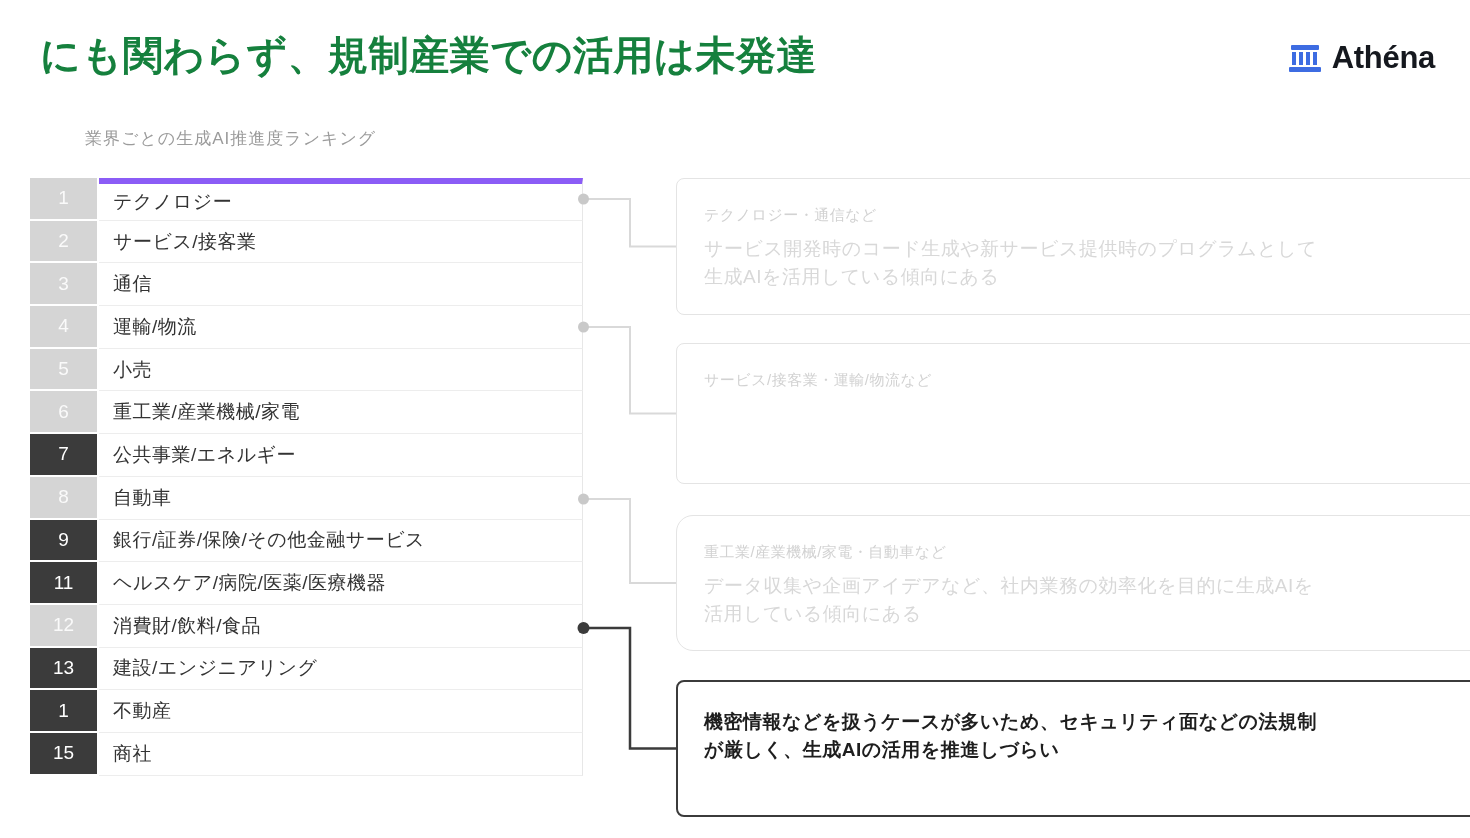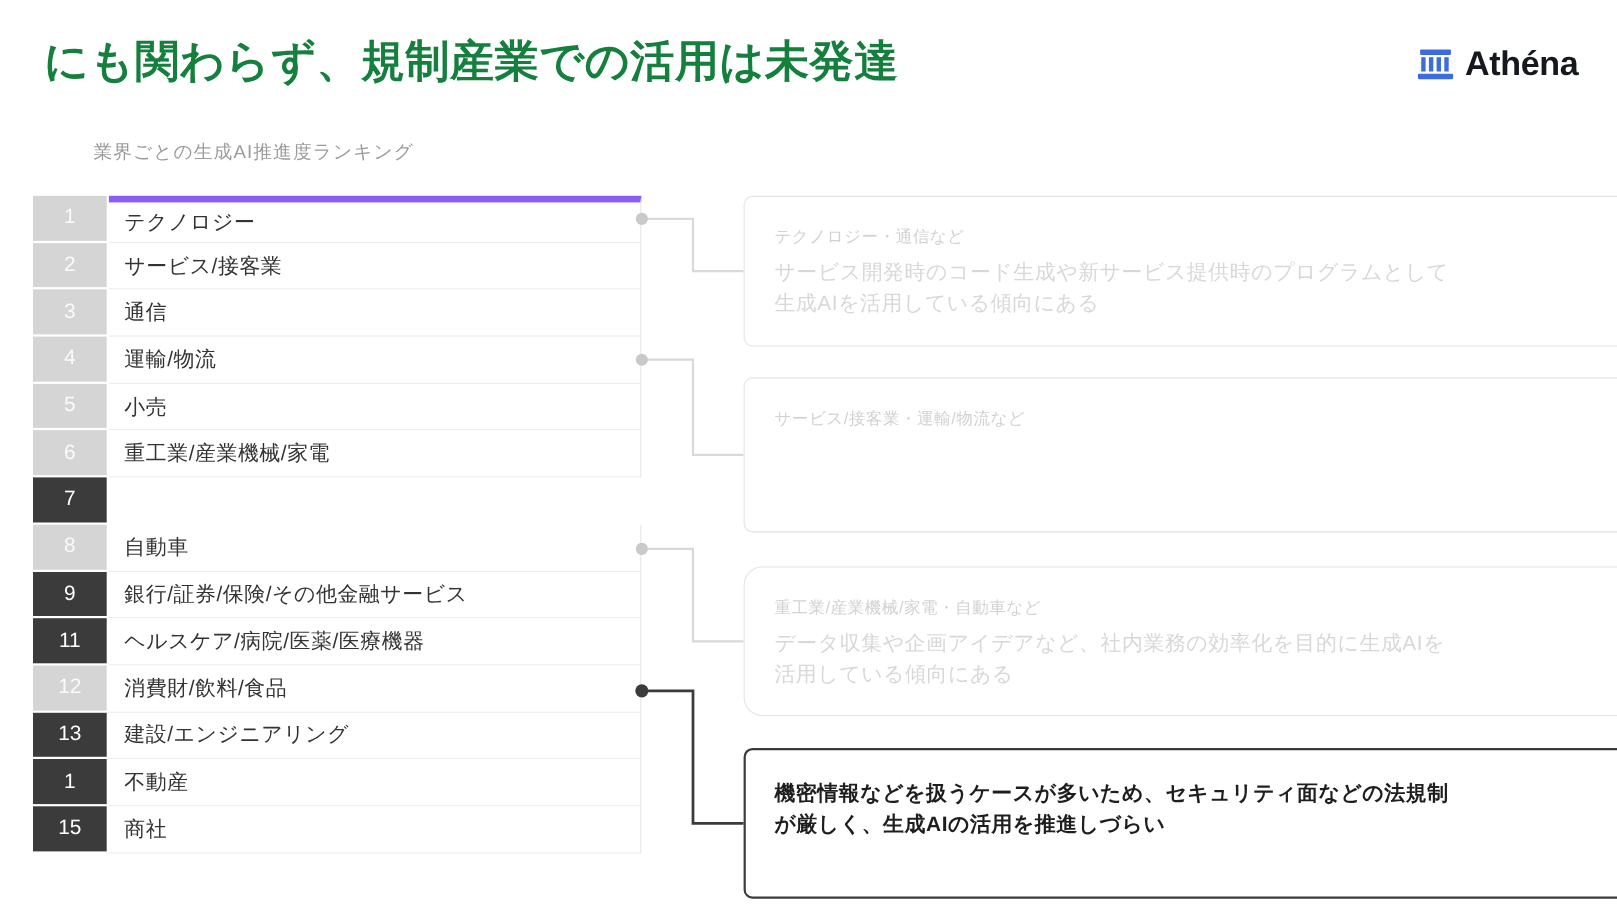--- a/index.html
+++ b/index.html
@@ -134,20 +134,21 @@
   <div class="rank-row">
     <div class="rank-num">5</div>
     <div class="rank-label">小売</div>
   </div>
   <div class="rank-row">
     <div class="rank-num">6</div>
     <div class="rank-label">重工業/産業機械/家電</div>
   </div>
   <div class="rank-row dark">
     <div class="rank-num">7</div>
+    <div class="rank-label">公共事業/エネルギー</div>
   </div>
   <div class="rank-row">
     <div class="rank-num">8</div>
     <div class="rank-label">自動車</div>
   </div>
   <div class="rank-row dark">
     <div class="rank-num">9</div>
     <div class="rank-label">銀行/証券/保険/その他金融サービス</div>
   </div>
   <div class="rank-row dark">

